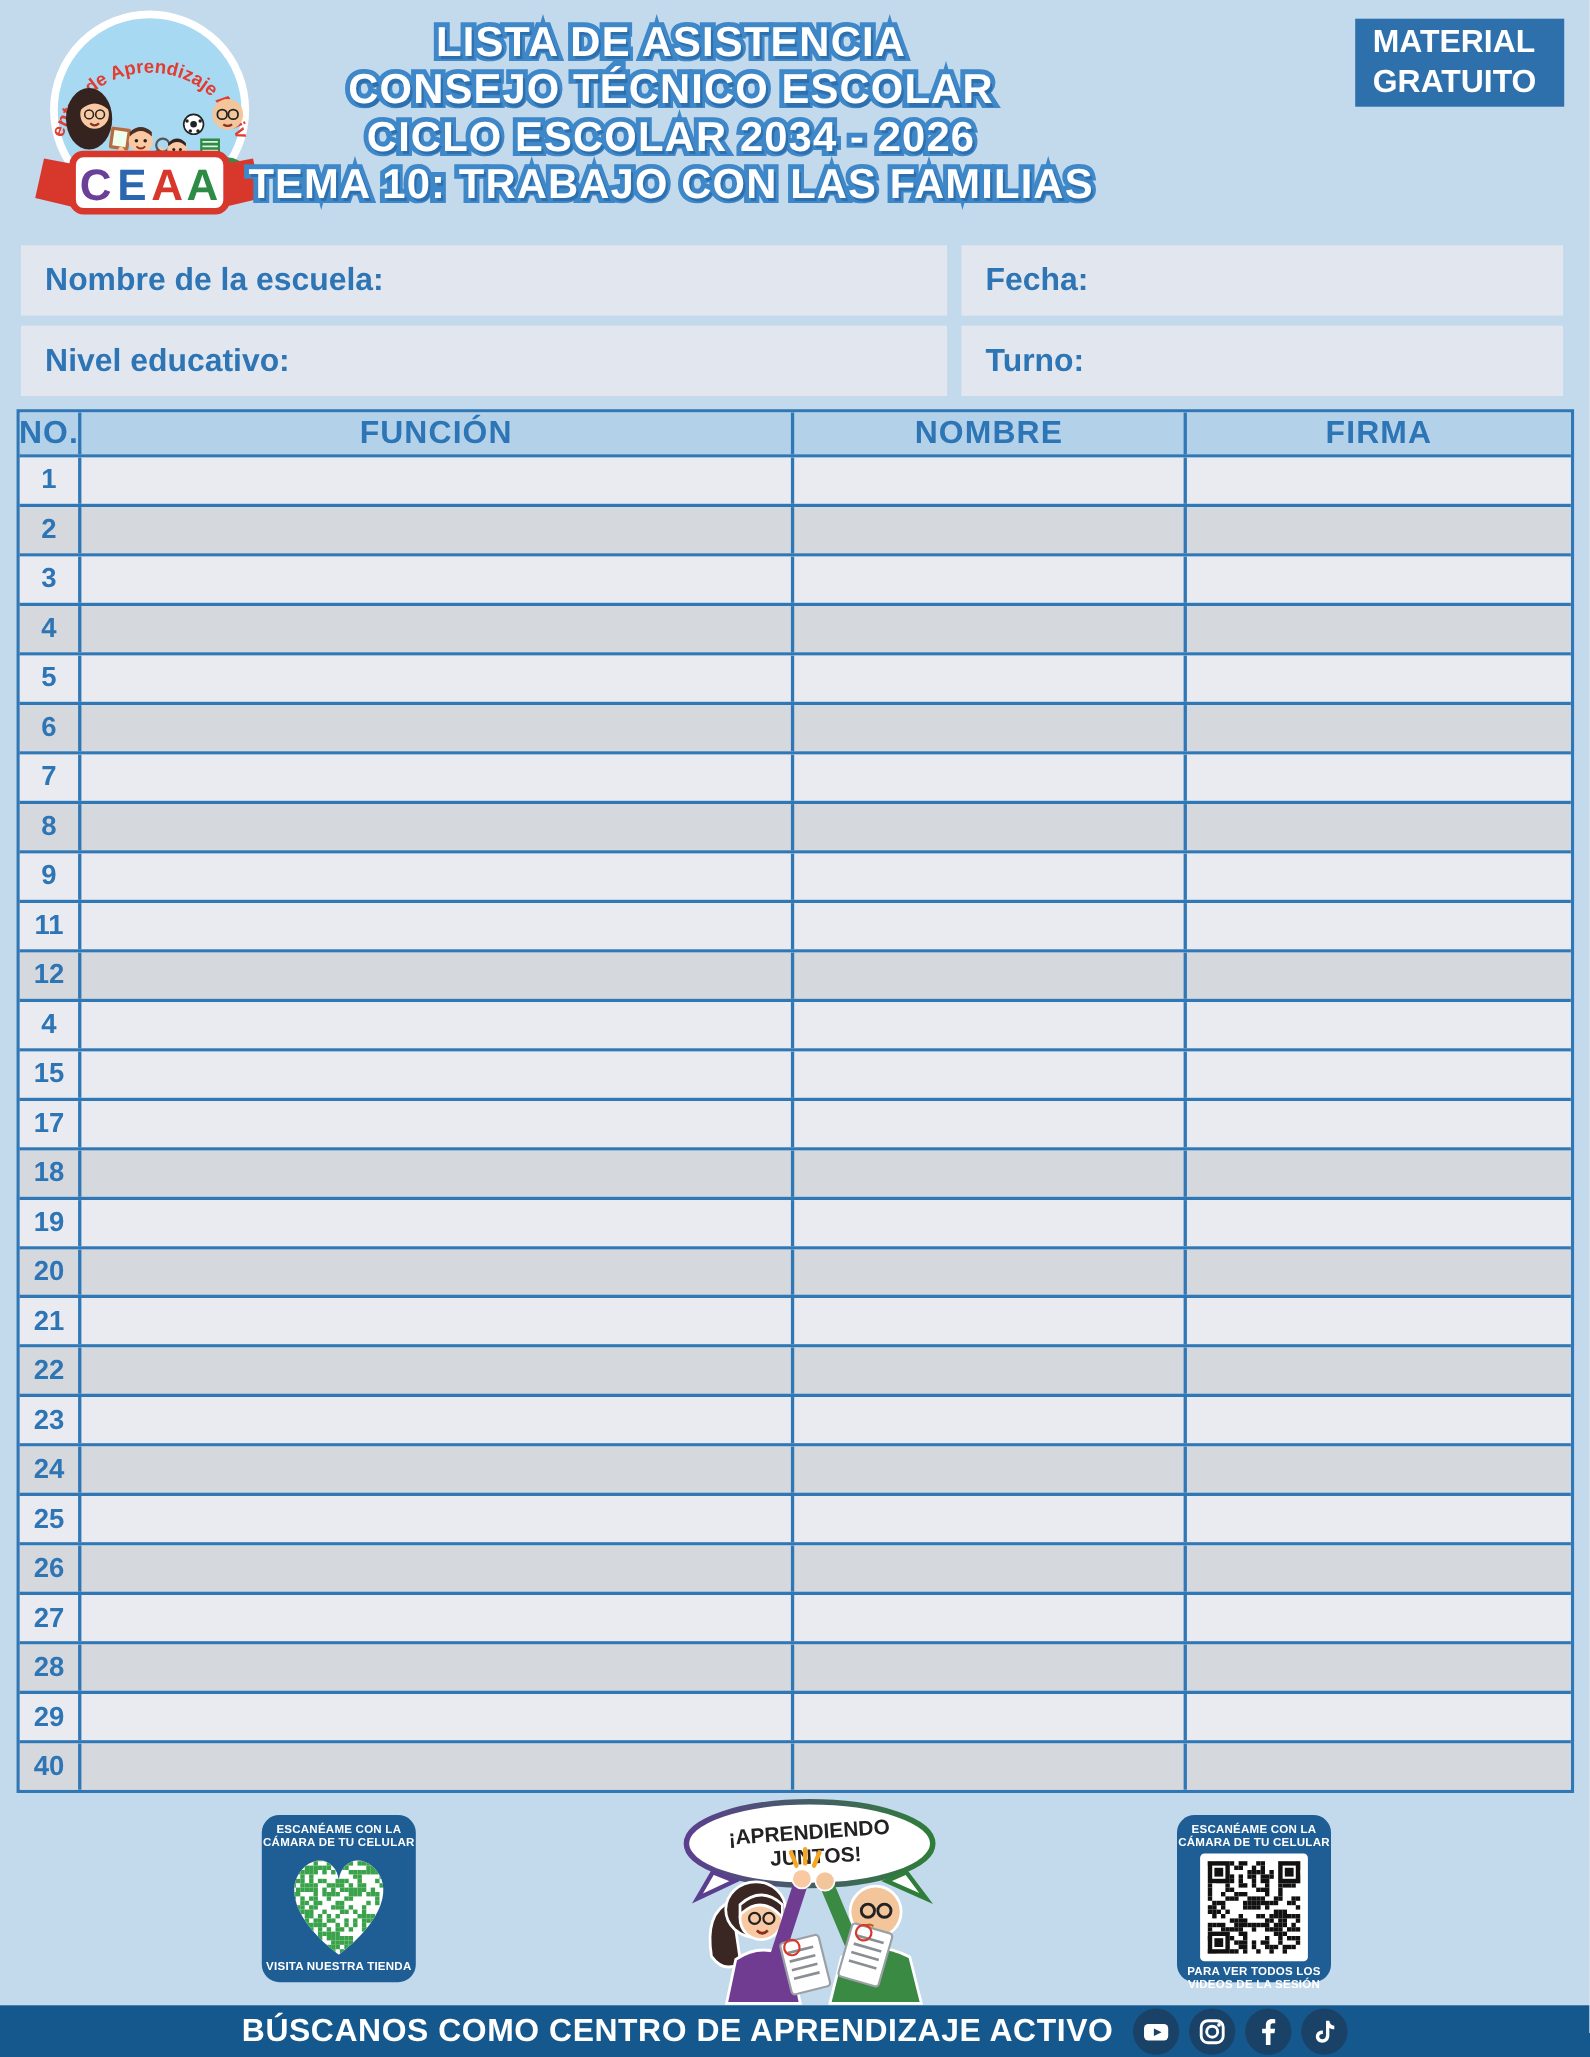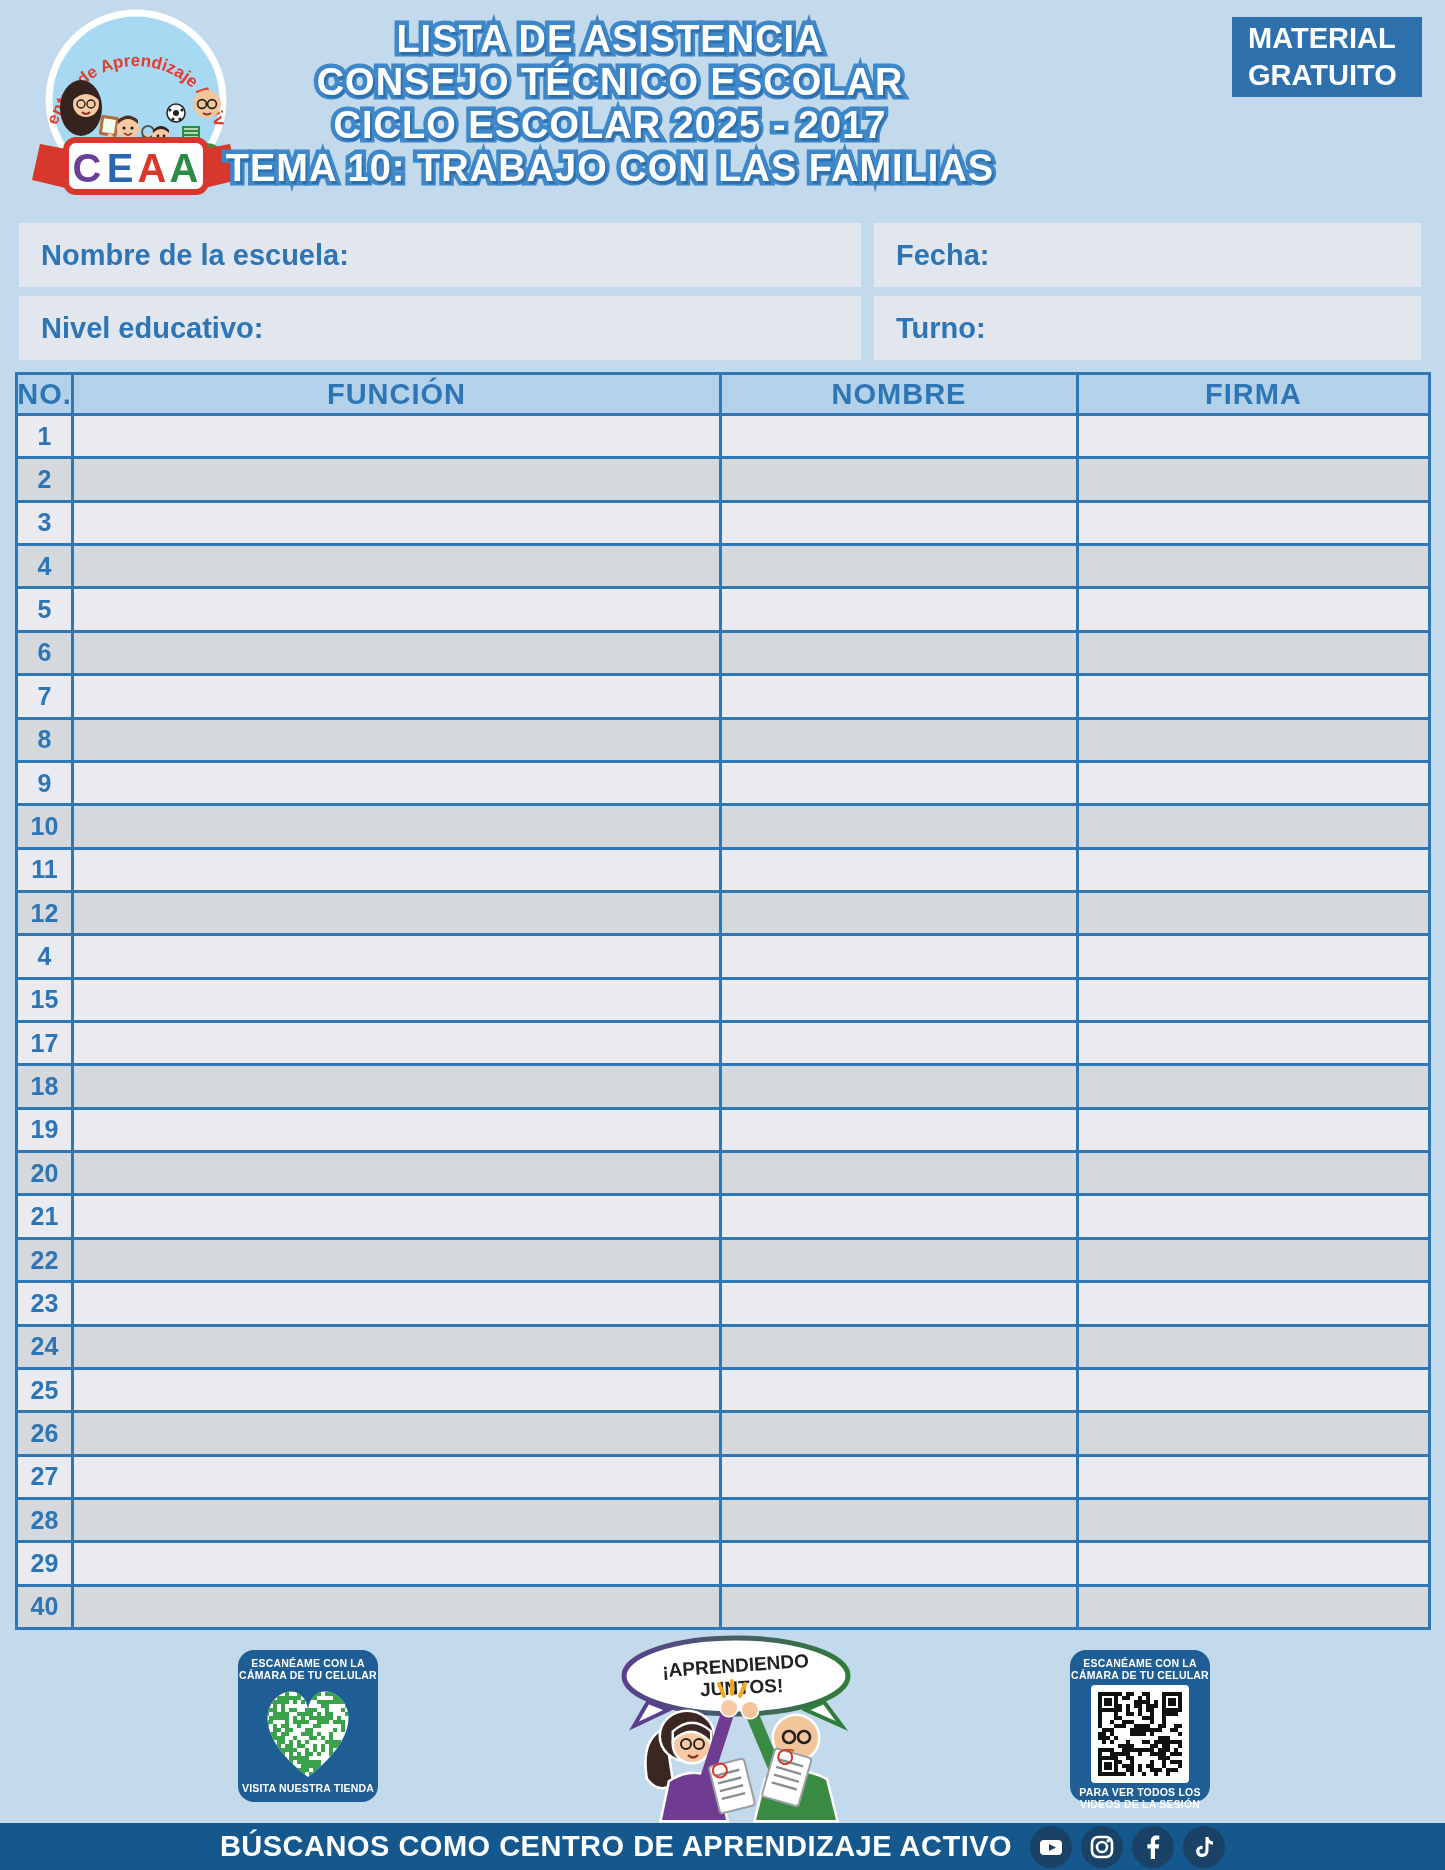--- a/index.html
+++ b/index.html
@@ -149,21 +149,21 @@
     <text x="63" y="174" font-size="40" font-weight="bold" fill="#6a3f98" text-anchor="middle">C</text>
     <text x="96" y="174" font-size="40" font-weight="bold" fill="#2b67b1" text-anchor="middle">E</text>
     <text x="128" y="174" font-size="40" font-weight="bold" fill="#d8372c" text-anchor="middle">A</text>
     <text x="160" y="174" font-size="40" font-weight="bold" fill="#2e8b46" text-anchor="middle">A</text>
   </svg>
 </div>
 
 <div class="title">
   <div class="line">LISTA DE ASISTENCIA</div>
   <div class="line">CONSEJO TÉCNICO ESCOLAR</div>
-  <div class="line">CICLO ESCOLAR 2025 - 2017</div>
+  <div class="line">CICLO ESCOLAR 2034 - 2026</div>
   <div class="line">TEMA 10: TRABAJO CON LAS FAMILIAS</div>
 </div>
 
 <div class="badge">
   <div>MATERIAL</div>
   <div>GRATUITO</div>
 </div>
 
 <div class="field f-escuela">
   <span>Nombre de la escuela:</span>
@@ -242,26 +242,20 @@
     <div class="cell"></div>
   </div>
 
   <div class="trow odd">
     <div class="cell no">9</div>
     <div class="cell"></div>
     <div class="cell"></div>
     <div class="cell"></div>
   </div>
 
-  <div class="trow even">
-    <div class="cell no">10</div>
-    <div class="cell"></div>
-    <div class="cell"></div>
-    <div class="cell"></div>
-  </div>
 
   <div class="trow odd">
     <div class="cell no">11</div>
     <div class="cell"></div>
     <div class="cell"></div>
     <div class="cell"></div>
   </div>
 
   <div class="trow even">
     <div class="cell no">12</div>

